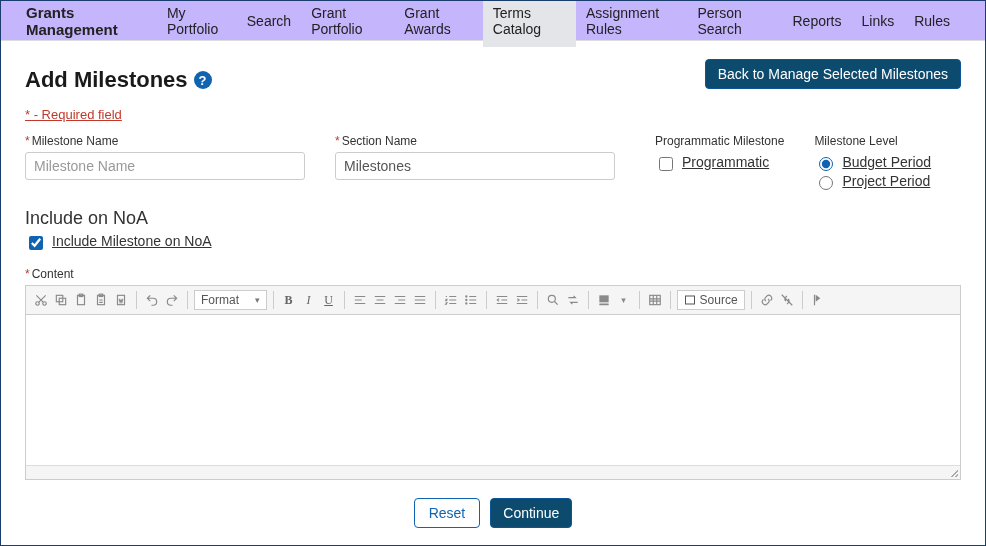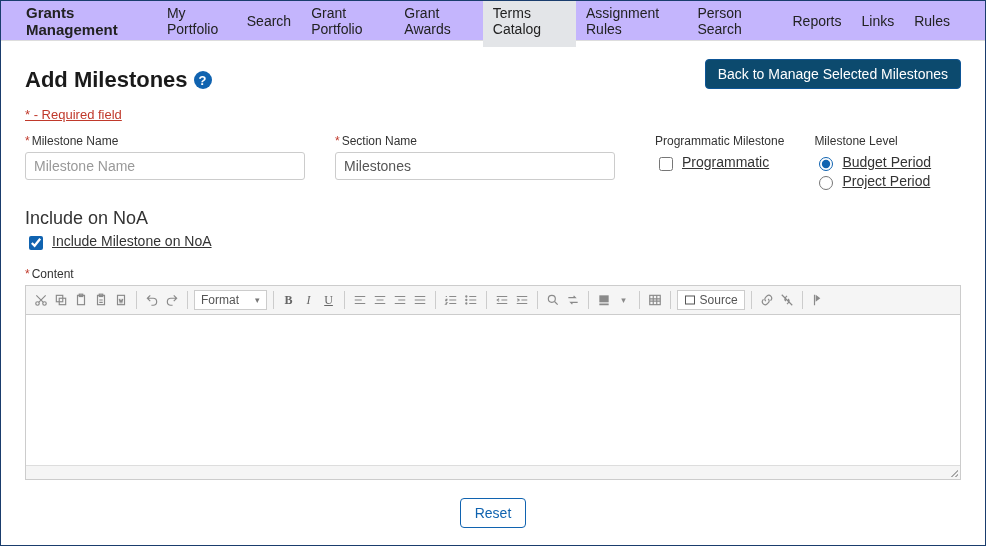--- a/index.html
+++ b/index.html
@@ -432,14 +432,15 @@
         </span>
     </div>
     <div class="editor-body" contenteditable="true" style=""></div>
     <div class="editor-footer">
       <div class="resize-handle"></div>
     </div>
   </div>
 
   <div class="actions">
     <button class="btn-outline">Reset</button>
+    <button class="btn-primary">Continue</button>
   </div>
 </div>
 
 </body></html>

